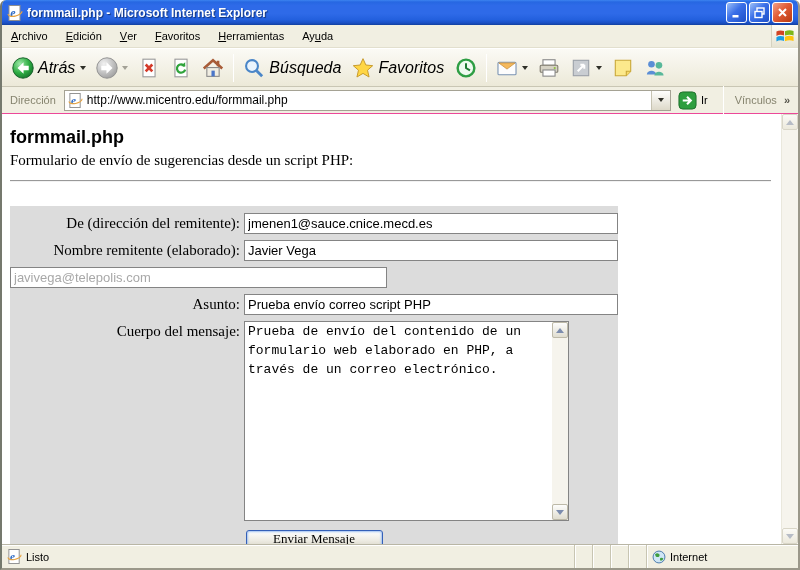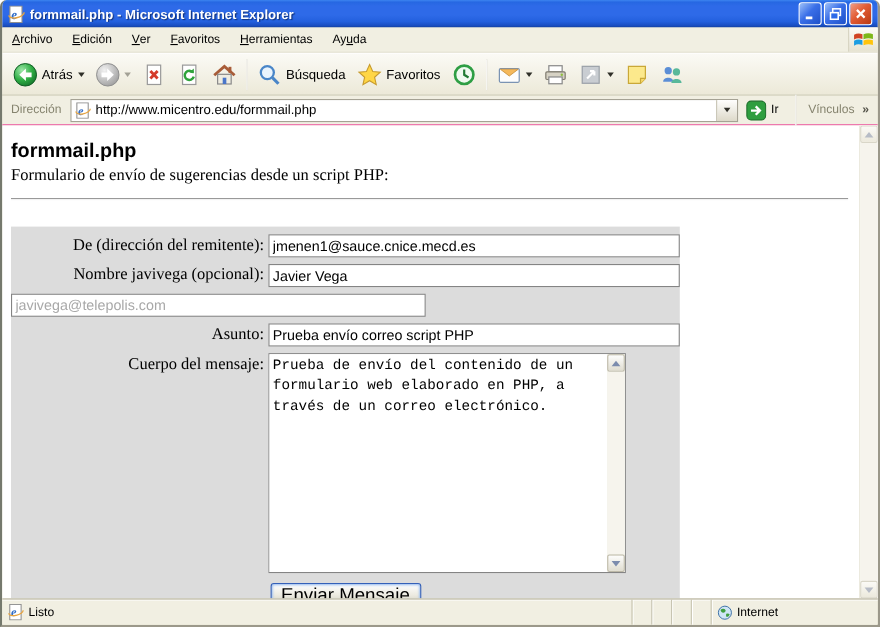--- a/index.html
+++ b/index.html
@@ -26,21 +26,21 @@
     border-bottom:1px solid #E2DFCE; }
   .menu-item { display:flex; align-items:center; padding:0 9px; font-size:11px; color:#000; cursor:default; }
   .menu-item .u { text-decoration:underline; }
   .menubar-spacer { flex:1; }
   .winlogo { width:27px; display:grid; place-items:center; background:linear-gradient(#FDFCF7,#E6E3D2);
     border-left:1px solid #D5D2C0; }
 
   
   .toolbar { height:39px; flex:0 0 39px; background:linear-gradient(#FBFAF5,#ECE9D8);
     border-top:1px solid #FFFFFF; border-bottom:1px solid #C9C6B4; display:flex; align-items:center; padding:0 5px; }
-  .tbtn { display:flex; align-items:center; gap:4px; padding:4px 5px; border-radius:3px; font-size:12px; color:#000; }
+  .tbtn { display:flex; align-items:center; gap:4px; padding:4px 5px; border-radius:3px; font-size:16px; color:#000;font-style:italic; }
   .tbtn .lbl { padding-right:1px; }
   .dd { width:0; height:0; border-left:3px solid transparent; border-right:3px solid transparent;
     border-top:4px solid #2F2F28; }
   .dd.gray { border-top-color:#A3A196; }
   .tsep { width:1px; height:28px; background:#C5C2B0; border-right:1px solid #FFFFFF; margin:0 4px; }
 
   
   .addressbar { height:27px; flex:0 0 27px; background:#F1EFE2; display:flex; align-items:center;
     padding:0 5px; gap:5px; border-bottom:1px solid #ec4899; }
   .addr-label { font-size:11px; color:#86846F; padding:0 3px; }
@@ -77,21 +77,21 @@
     background:linear-gradient(#FDFDFC,#E0DDD0); border:1px solid #BDB9A8; border-radius:2px; }
   .strack { flex:1; background:#F6F4ED; }
   .tri-up { width:0; height:0; border-left:4px solid transparent; border-right:4px solid transparent;
     border-bottom:5px solid #7C8CAD; }
   .tri-down { width:0; height:0; border-left:4px solid transparent; border-right:4px solid transparent;
     border-top:5px solid #7C8CAD; }
   .pale .tri-up { border-bottom-color:#B7BCC6; }
   .pale .tri-down { border-top-color:#B7BCC6; }
 
   .submit-row { justify-content:center; margin-top:3px; }
-  .submit-btn { width:137px; height:18px; font-size:17px; font-family:Liberation Sans, sans-serif;
+  .submit-btn { width:137px; height:18px; font-size:13px; font-family:Liberation Serif, serif;
     background:linear-gradient(#FFFFFF,#EDEBE2 60%,#DAD7C9); border:1px solid #3460B8; border-radius:3px;
     box-shadow:inset 0 0 2px 1px #9FC0F0; }
 
   .vscroll { width:17px; flex:0 0 17px; background:#FBFAF6; border-left:1px solid #EAE8DD;
     display:flex; flex-direction:column; }
   .vscroll .sbtn { background:linear-gradient(#FBFAF6,#ECE9DC); border-color:#D9D6C8; }
 
   
   .statusbar { height:24px; flex:0 0 24px; background:#F1EFE2; border-top:1px solid #B9B6A5;
     box-shadow:inset 0 1px 0 #FFFFFF; display:flex; align-items:stretch; }
@@ -319,21 +319,21 @@
       <div class="page-title">formmail.php</div>
       <div class="page-subtitle">Formulario de envío de sugerencias desde un script PHP:</div>
       <hr class="page-hr">
 
       <div class="formbox">
         <div class="frow">
           <label>De (dirección del remitente):</label>
           <input type="text" value="jmenen1@sauce.cnice.mecd.es" style="">
         </div>
         <div class="frow">
-          <label>Nombre javivega (opcional):</label>
+          <label>Nombre remitente (elaborado):</label>
           <input type="text" value="Javier Vega" style="">
         </div>
         <div class="frow">
           <input type="text" class="dim" value="javivega@telepolis.com" style="">
         </div>
         <div class="frow">
           <label>Asunto:</label>
           <input type="text" value="Prueba envío correo script PHP" style="">
         </div>
         <div class="frow top">

